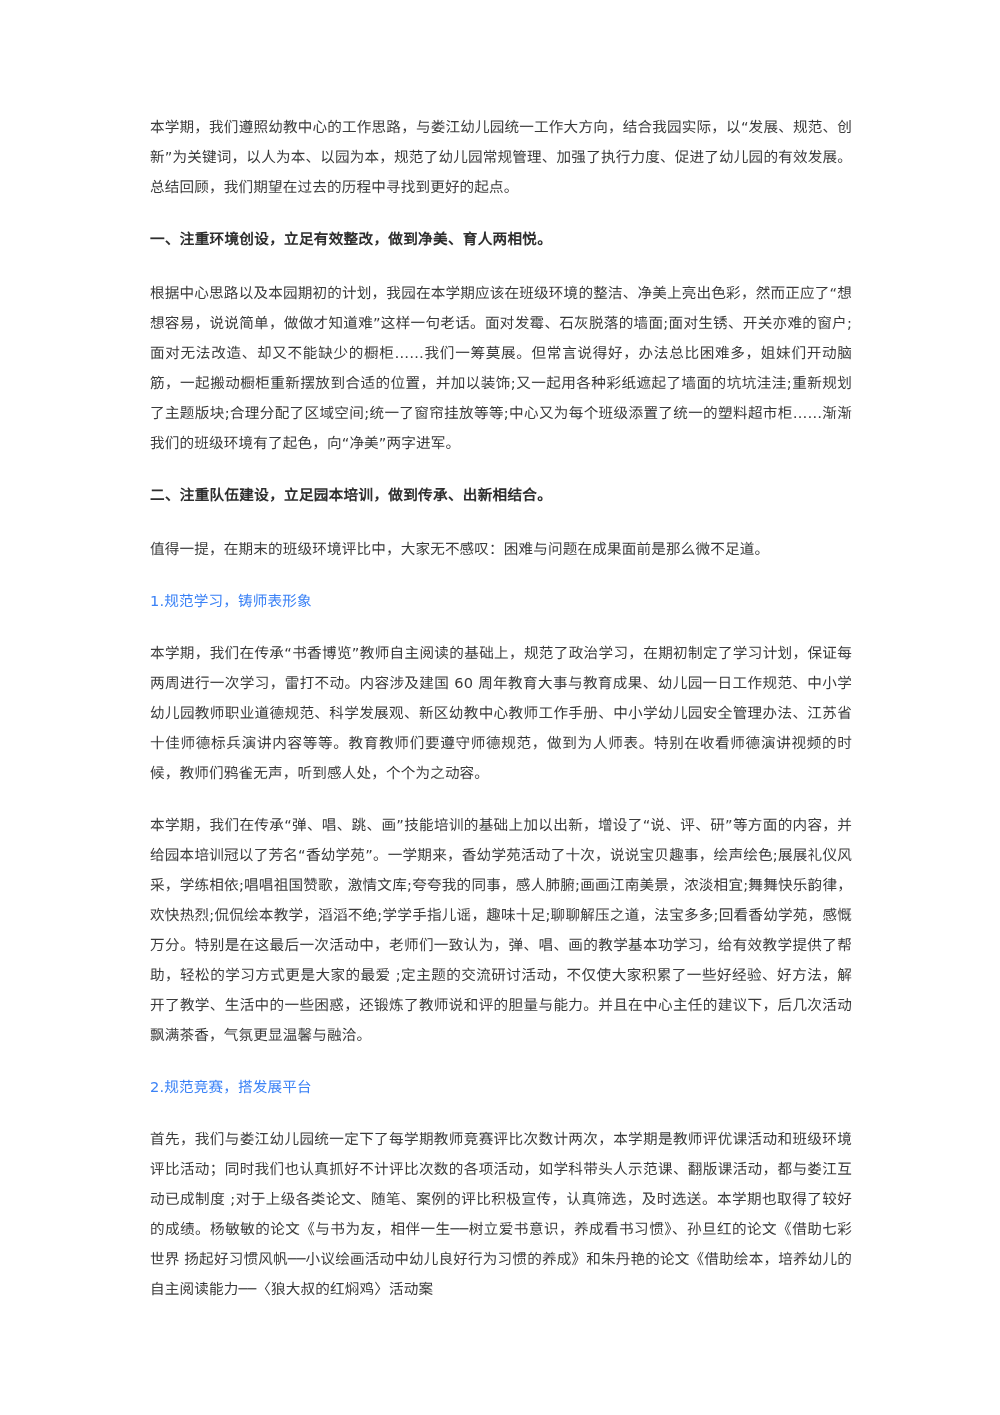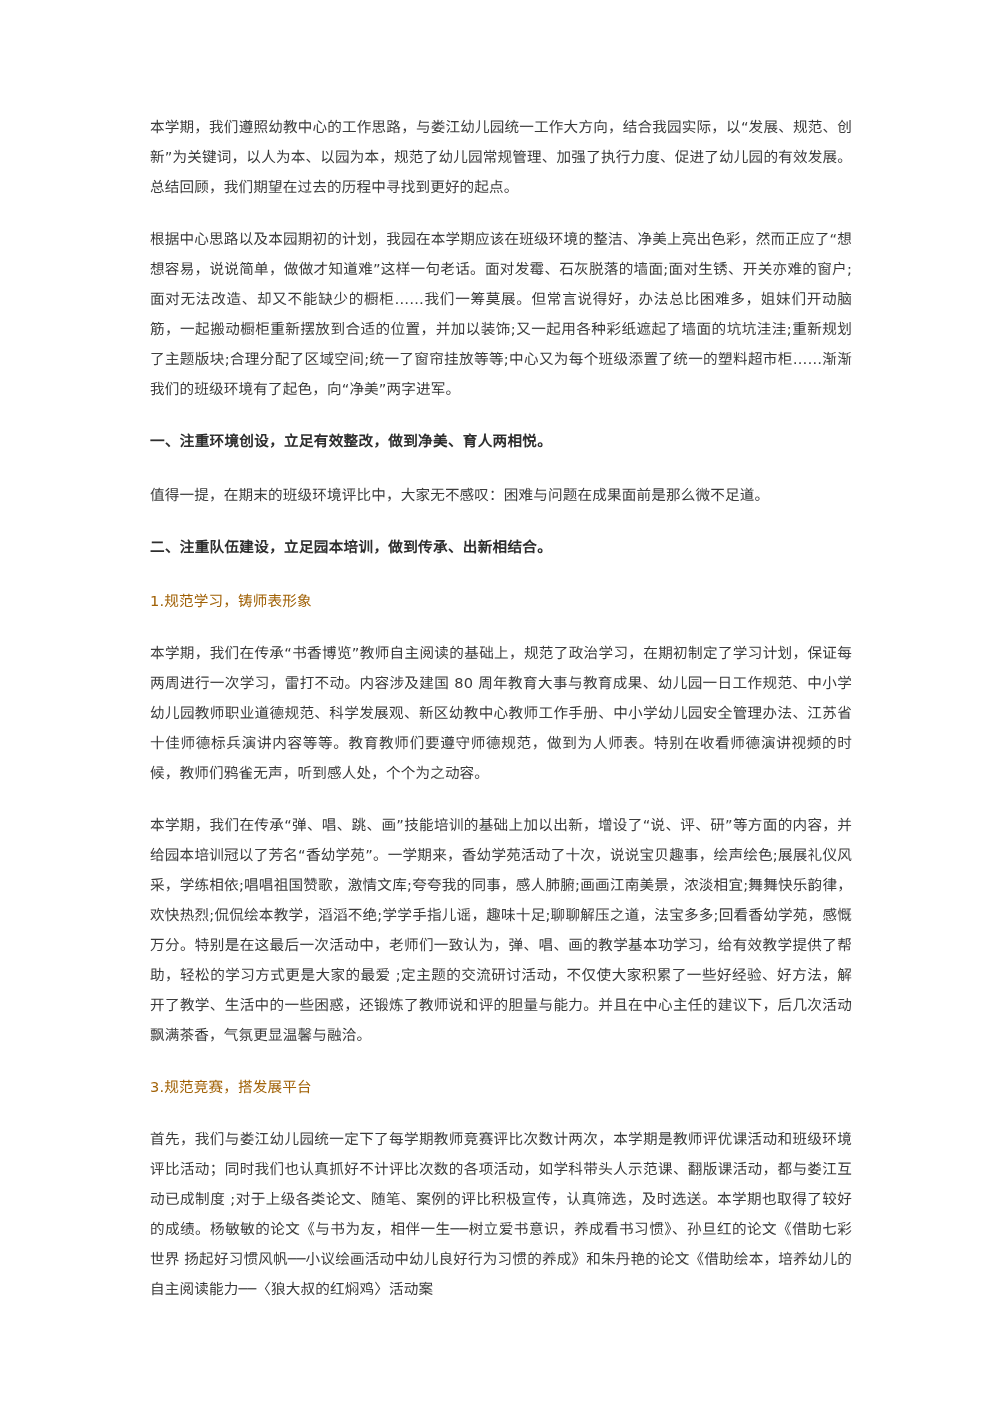--- a/index.html
+++ b/index.html
@@ -53,52 +53,52 @@
   .block.heading {
     font-weight: 700;
     color: #2e2e2e;
     letter-spacing: 0.3px;
     margin-top: 12px;
     margin-bottom: 24px;
   }
 
   .block.subheading {
     font-weight: 400;
-    color: #a16207;
+    color: #3b82f6;
     margin-top: 10px;
     margin-bottom: 22px;
   }
 
   
   .block:last-child {
     margin-bottom: 0;
   }
 </style>
 </head>
 <body>
 
 <div class="page">
   <div class="doc-body">
 
     <p class="block para">本学期，我们遵照幼教中心的工作思路，与娄江幼儿园统一工作大方向，结合我园实际，以“发展、规范、创新”为关键词，以人为本、以园为本，规范了幼儿园常规管理、加强了执行力度、促进了幼儿园的有效发展。总结回顾，我们期望在过去的历程中寻找到更好的起点。</p>
 
+    <p class="block heading">一、注重环境创设，立足有效整改，做到净美、育人两相悦。</p>
+
     <p class="block para">根据中心思路以及本园期初的计划，我园在本学期应该在班级环境的整洁、净美上亮出色彩，然而正应了“想想容易，说说简单，做做才知道难”这样一句老话。面对发霉、石灰脱落的墙面;面对生锈、开关亦难的窗户;面对无法改造、却又不能缺少的橱柜……我们一筹莫展。但常言说得好，办法总比困难多，姐妹们开动脑筋，一起搬动橱柜重新摆放到合适的位置，并加以装饰;又一起用各种彩纸遮起了墙面的坑坑洼洼;重新规划了主题版块;合理分配了区域空间;统一了窗帘挂放等等;中心又为每个班级添置了统一的塑料超市柜……渐渐我们的班级环境有了起色，向“净美”两字进军。</p>
 
-    <p class="block heading">一、注重环境创设，立足有效整改，做到净美、育人两相悦。</p>
 
+    <p class="block heading">二、注重队伍建设，立足园本培训，做到传承、出新相结合。</p>
 
     <p class="block para">值得一提，在期末的班级环境评比中，大家无不感叹：困难与问题在成果面前是那么微不足道。</p>
 
-    <p class="block heading">二、注重队伍建设，立足园本培训，做到传承、出新相结合。</p>
-
     <p class="block subheading">1.规范学习，铸师表形象</p>
 
-    <p class="block para">本学期，我们在传承“书香博览”教师自主阅读的基础上，规范了政治学习，在期初制定了学习计划，保证每两周进行一次学习，雷打不动。内容涉及建国 80 周年教育大事与教育成果、幼儿园一日工作规范、中小学幼儿园教师职业道德规范、科学发展观、新区幼教中心教师工作手册、中小学幼儿园安全管理办法、江苏省十佳师德标兵演讲内容等等。教育教师们要遵守师德规范，做到为人师表。特别在收看师德演讲视频的时候，教师们鸦雀无声，听到感人处，个个为之动容。</p>
+    <p class="block para">本学期，我们在传承“书香博览”教师自主阅读的基础上，规范了政治学习，在期初制定了学习计划，保证每两周进行一次学习，雷打不动。内容涉及建国 60 周年教育大事与教育成果、幼儿园一日工作规范、中小学幼儿园教师职业道德规范、科学发展观、新区幼教中心教师工作手册、中小学幼儿园安全管理办法、江苏省十佳师德标兵演讲内容等等。教育教师们要遵守师德规范，做到为人师表。特别在收看师德演讲视频的时候，教师们鸦雀无声，听到感人处，个个为之动容。</p>
 
 
     <p class="block para">本学期，我们在传承“弹、唱、跳、画”技能培训的基础上加以出新，增设了“说、评、研”等方面的内容，并给园本培训冠以了芳名“香幼学苑”。一学期来，香幼学苑活动了十次，说说宝贝趣事，绘声绘色;展展礼仪风采，学练相依;唱唱祖国赞歌，激情文库;夸夸我的同事，感人肺腑;画画江南美景，浓淡相宜;舞舞快乐韵律，欢快热烈;侃侃绘本教学，滔滔不绝;学学手指儿谣，趣味十足;聊聊解压之道，法宝多多;回看香幼学苑，感慨万分。特别是在这最后一次活动中，老师们一致认为，弹、唱、画的教学基本功学习，给有效教学提供了帮助，轻松的学习方式更是大家的最爱 ;定主题的交流研讨活动，不仅使大家积累了一些好经验、好方法，解开了教学、生活中的一些困惑，还锻炼了教师说和评的胆量与能力。并且在中心主任的建议下，后几次活动飘满茶香，气氛更显温馨与融洽。</p>
 
-    <p class="block subheading">3.规范竞赛，搭发展平台</p>
+    <p class="block subheading">2.规范竞赛，搭发展平台</p>
 
     <p class="block para">首先，我们与娄江幼儿园统一定下了每学期教师竞赛评比次数计两次，本学期是教师评优课活动和班级环境评比活动；同时我们也认真抓好不计评比次数的各项活动，如学科带头人示范课、翻版课活动，都与娄江互动已成制度 ;对于上级各类论文、随笔、案例的评比积极宣传，认真筛选，及时选送。本学期也取得了较好的成绩。杨敏敏的论文《与书为友，相伴一生──树立爱书意识，养成看书习惯》、孙旦红的论文《借助七彩世界 扬起好习惯风帆──小议绘画活动中幼儿良好行为习惯的养成》和朱丹艳的论文《借助绘本，培养幼儿的自主阅读能力──〈狼大叔的红焖鸡〉活动案</p>
 
   </div>
 </div>
 
 </body></html>

